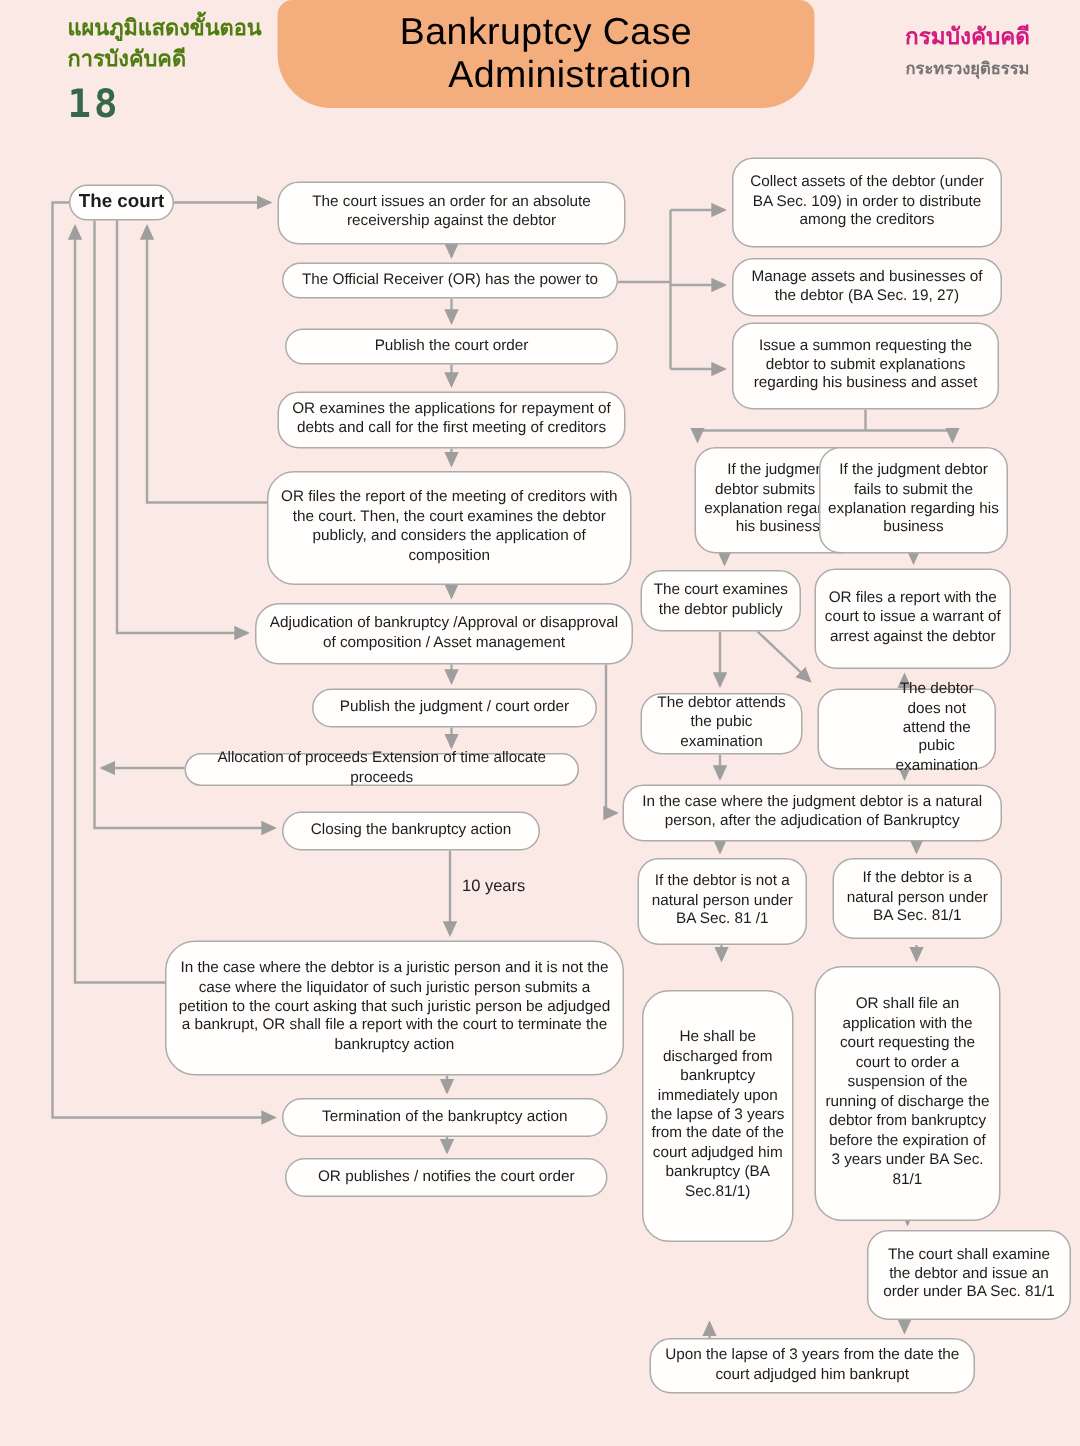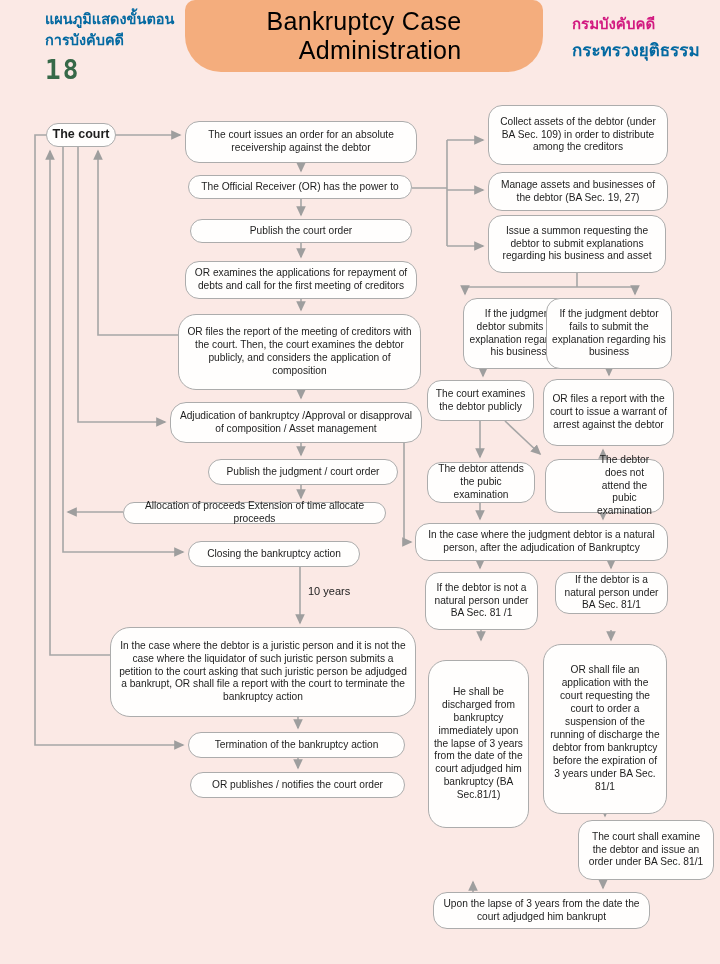--- a/index.html
+++ b/index.html
@@ -14,32 +14,32 @@
   .title-box{
     position:absolute;left:185px;top:0;width:358px;height:72px;
     background:#f4ad7d;border-radius:10px 10px 36px 36px;
     display:flex;align-items:center;justify-content:center;
   }
   .title-text{
     font-size:25px;font-weight:normal;color:#000000;
     text-align:right;line-height:1.15;letter-spacing:.3px;
   }
   .thai{font-family:"DejaVu Sans", sans-serif;}
-  .hdr-left{position:absolute;left:45px;top:9px;color:#0369a1;}
+  .hdr-left{position:absolute;left:45px;top:9px;color:#4d7c0f;}
   .hdr-left .l{font-size:14.5px;font-weight:bold;line-height:1.45;}
   .page-num{
     position:absolute;left:45px;top:42px;
     font-family:"DejaVu Sans Mono", monospace;
     font-size:26px;font-weight:bold;color:#14532d;letter-spacing:2px;
     opacity:.85;
     margin-top:13px;
   }
-  .hdr-right{position:absolute;left:572px;top:13px;width:146px;text-align:left;}
+  .hdr-right{position:absolute;left:572px;top:13px;width:146px;text-align:center;}
   .hdr-right .o1{font-size:15px;font-weight:bold;color:#d21a80;line-height:1.5;}
-  .hdr-right .o2{font-size:17px;font-weight:bold;color:#0369a1;}
+  .hdr-right .o2{font-size:11px;font-weight:bold;color:#737373;}
   
   .arrows{position:absolute;left:0;top:0;width:720px;height:964px;}
   .node{
     position:absolute;box-sizing:border-box;
     background:#fffefd;border:1.5px solid #acacac;border-radius:14px;
     display:flex;align-items:center;justify-content:center;
     text-align:center;color:#1d1d1d;
     font-size:10.2px;line-height:1.27;padding:2px 5px;
   }
   .bold{font-weight:bold;}
@@ -150,19 +150,19 @@
   <div class="node" style="left:488px;top:172px;width:180px;height:39px;">Manage assets and businesses of the debtor (BA Sec. 19, 27)</div>
   <div class="node" style="left:488px;top:215px;width:178px;height:58px;">Issue a summon requesting the debtor to submit explanations regarding his business and asset</div>
   <div class="node" style="left:427px;top:298px;width:111px;height:71px;margin-left:36px;">If the judgment debtor submits the explanation regarding his business</div>
   <div class="node" style="left:546px;top:298px;width:126px;height:71px;">If the judgment debtor fails to submit the explanation regarding his business</div>
   <div class="node" style="left:427px;top:380px;width:107px;height:41px;">The court examines the debtor publicly</div>
   <div class="node" style="left:543px;top:379px;width:131px;height:67px;">OR files a report with the court to issue a warrant of arrest against the debtor</div>
   <div class="node" style="left:427px;top:462px;width:108px;height:41px;">The debtor attends the pubic examination</div>
   <div class="node" style="left:545px;top:459px;width:119px;height:54px;padding-left:45px;">The debtor does not attend the pubic examination</div>
   <div class="node" style="left:415px;top:523px;width:253px;height:38px;">In the case where the judgment debtor is a natural person, after the adjudication of Bankruptcy</div>
   <div class="node" style="left:425px;top:572px;width:113px;height:58px;">If the debtor is not a natural person under BA Sec. 81 /1</div>
-  <div class="node" style="left:555px;top:572px;width:113px;height:42px;">If the debtor is a natural person under BA Sec. 81/1</div>
+  <div class="node" style="left:555px;top:572px;width:113px;height:54px;">If the debtor is a natural person under BA Sec. 81/1</div>
   <div class="node" style="left:428px;top:644px;width:101px;height:168px;border-radius:18px;margin-top:16px;">He shall be discharged from bankruptcy immediately upon the lapse of 3 years from the date of the court adjudged him bankruptcy (BA Sec.81/1)</div>
   <div class="node" style="left:543px;top:644px;width:124px;height:170px;border-radius:18px;">OR shall file an application with the court requesting the court to order a suspension of the running of discharge the debtor from bankruptcy before the expiration of 3 years under BA Sec. 81/1</div>
   <div class="node" style="left:538px;top:820px;width:136px;height:60px;margin-left:40px;">The court shall examine the debtor and issue an order under BA Sec. 81/1</div>
   <div class="node" style="left:433px;top:892px;width:217px;height:37px;">Upon the lapse of 3 years from the date the court adjudged him bankrupt</div>
 
 </div>
 
 </body></html>

